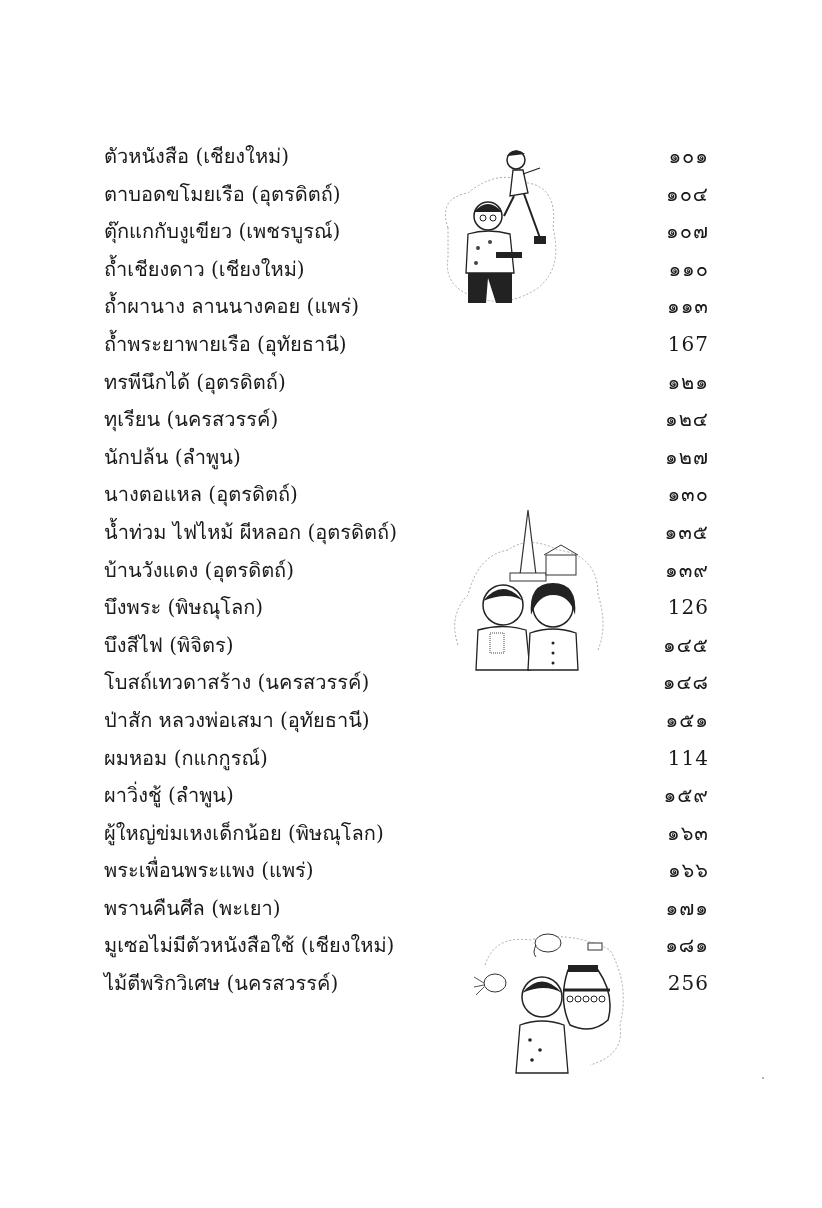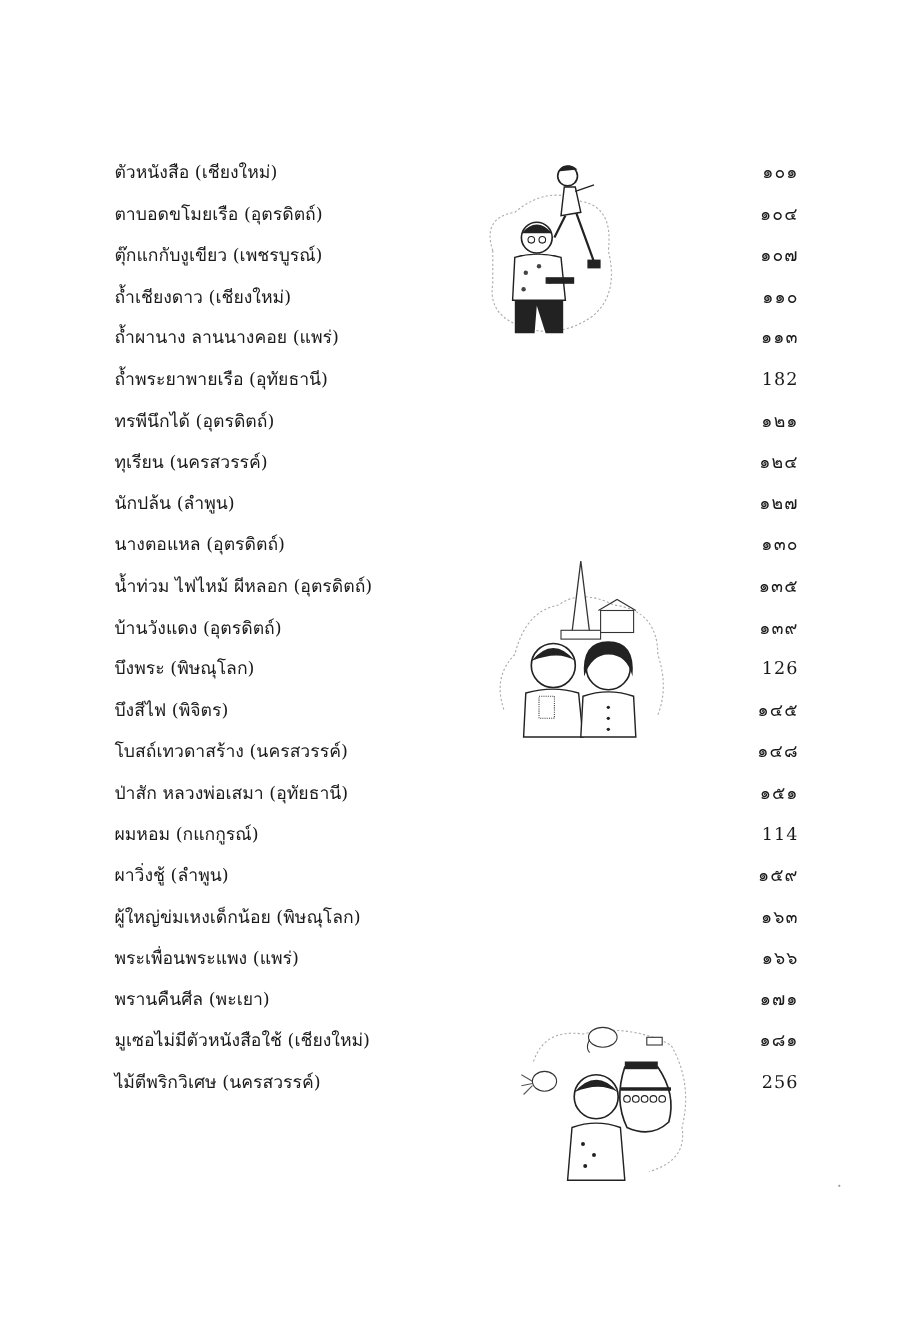--- a/index.html
+++ b/index.html
@@ -5,24 +5,24 @@
     html, body { margin: 0; padding: 0; }
     body {
       width: 822px; height: 1208px; background: #ffffff;
       position: relative; overflow: hidden;
       font-family: "DejaVu Serif", "Liberation Serif", serif;
       color: #1a1a1a;
     }
     .toc { position: absolute; left: 104px; top: 138px; width: 622px; }
     .row {
       position: relative; height: 37.6px; line-height: 37.6px;
-      font-size: 16px;
+      font-size: 20px;
     }
     .title { position: absolute; left: 0; top: 0; white-space: nowrap; }
-    .page { position: absolute; right: 0; top: 0; white-space: nowrap; letter-spacing: 1px; }
+    .page { position: absolute; right: 17px; top: 0; white-space: nowrap; letter-spacing: 1px; }
     .illus { position: absolute; }
     .illus svg { width: 100%; height: 100%; }
     .speck { position: absolute; width: 2px; height: 2px; background: #999; border-radius: 50%; }
   </style>
 </head>
 <body>
 
 <div class="toc" id="toc">
     <div class="row">
       <span class="title">ตัวหนังสือ (เชียงใหม่)</span>
@@ -39,21 +39,21 @@
     <div class="row">
       <span class="title">ถ้ำเชียงดาว (เชียงใหม่)</span>
       <span class="page">๑๑๐</span>
     </div>
     <div class="row">
       <span class="title">ถ้ำผานาง ลานนางคอย (แพร่)</span>
       <span class="page">๑๑๓</span>
     </div>
     <div class="row">
       <span class="title">ถ้ำพระยาพายเรือ (อุทัยธานี)</span>
-      <span class="page">182</span>
+      <span class="page">167</span>
     </div>
     <div class="row">
       <span class="title">ทรพีนึกได้ (อุตรดิตถ์)</span>
       <span class="page">๑๒๑</span>
     </div>
     <div class="row">
       <span class="title">ทุเรียน (นครสวรรค์)</span>
       <span class="page">๑๒๔</span>
     </div>
     <div class="row">

